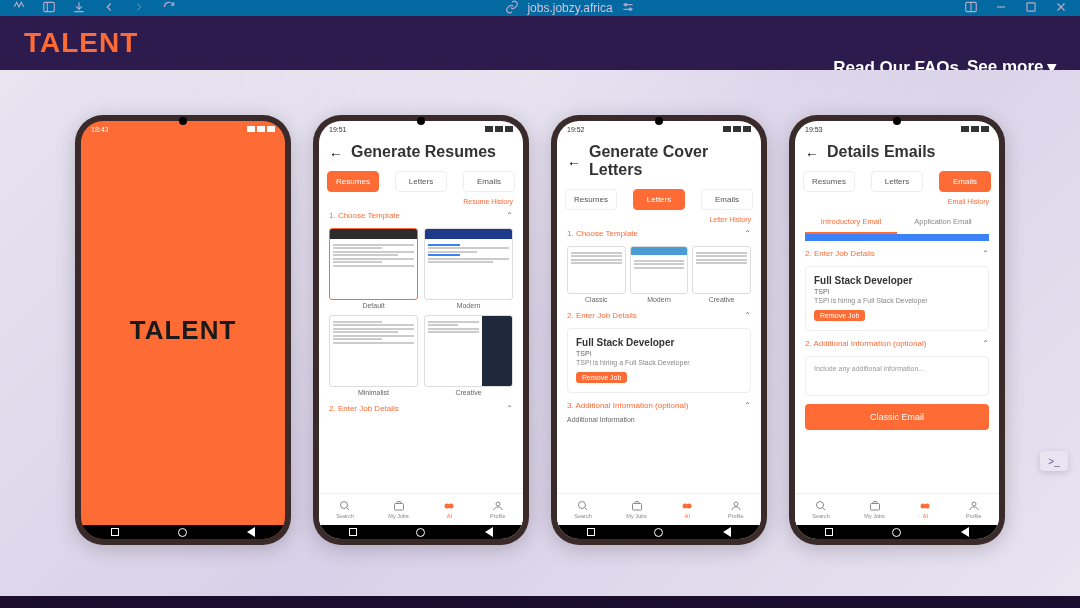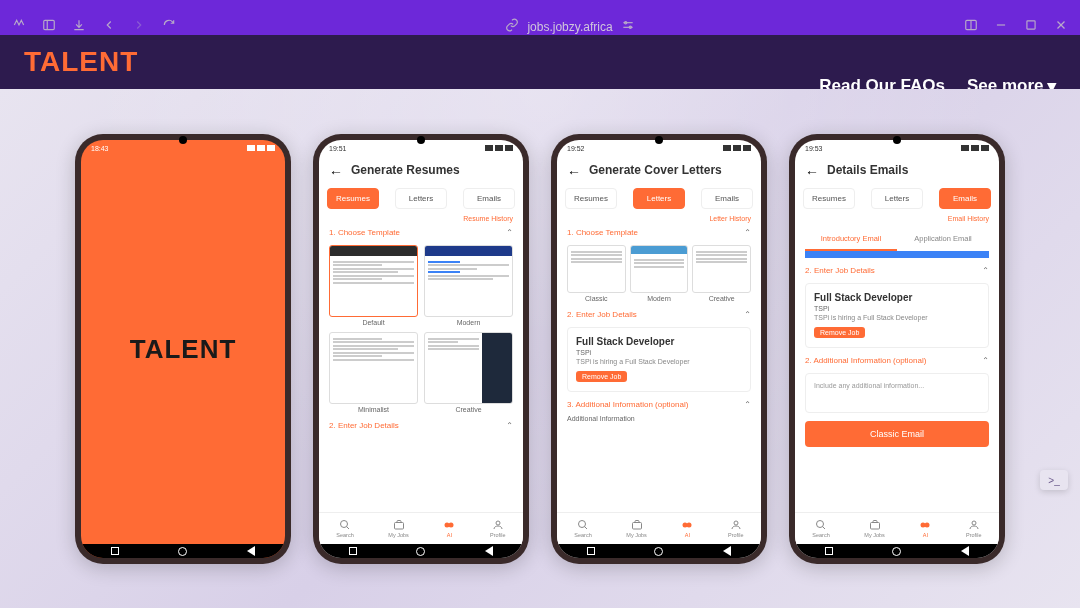--- a/index.html
+++ b/index.html
@@ -1,29 +1,29 @@
 <!DOCTYPE html>
 <html><head>
 <meta charset="utf-8">
 <style>
 * { margin: 0; padding: 0; box-sizing: border-box; font-family: -apple-system, BlinkMacSystemFont, "Segoe UI", sans-serif; }
 body { width: 1080px; height: 608px; background: #1a0d2e; overflow: hidden; }
 
 
-.chrome { height: 35px; background: #6d28d9; display: flex; align-items: flex-end; padding: 0 12px; gap: 16px; color: #b8a9c9; font-size: 12px; }
+.chrome { height: 16px; background: #0369a1; display: flex; align-items: center; padding: 0 12px; gap: 16px; color: #b8a9c9; font-size: 12px; }
 .chrome-left { display: flex; gap: 16px; align-items: center; }
 .chrome-center { flex: 1; display: flex; justify-content: center; align-items: center; gap: 8px; }
 .chrome-right { display: flex; gap: 16px; align-items: center; }
 .chrome svg { width: 14px; height: 14px; stroke: #b8a9c9; fill: none; stroke-width: 2; }
 .url { color: #d0c5db; }
 
 
 .topnav { height: 54px; background: #2d1b4e; display: flex; align-items: center; padding: 0 24px; justify-content: space-between; }
 .logo { font-size: 28px; font-weight: 900; color: #ff6b35; letter-spacing: 1px; font-family: Impact, sans-serif; }
-.nav-links { display: flex; gap: 22px; align-items: center; margin-top: 48px; }
+.nav-links { display: flex; gap: 8px; align-items: flex-end; margin-top: 48px; }
 .nav-link { color: white; text-decoration: underline; font-weight: 700; font-size: 17px; }
 .see-more { color: white; font-weight: 700; font-size: 17px; display: flex; align-items: center; gap: 4px; }
 
 
 .content { height: 526px; background: linear-gradient(135deg, #e8e4f0 0%, #d8d0e8 50%, #e8e4f0 100%); position: relative; }
 .gradient-overlay { position: absolute; inset: 0; background: radial-gradient(ellipse at top center, rgba(255,255,255,0.3) 0%, transparent 60%); }
 
 .phones { display: flex; justify-content: center; gap: 22px; padding-top: 45px; position: relative; }
 
 
@@ -38,21 +38,21 @@
 
 .statusbar { height: 16px; display: flex; justify-content: space-between; align-items: center; padding: 0 10px; font-size: 7px; color: #333; }
 .statusbar-right { display: flex; gap: 2px; align-items: center; }
 .statusbar-icon { width: 8px; height: 6px; background: #333; }
 .statusbar.orange { color: #fff; }
 .statusbar.orange .statusbar-icon { background: #fff; }
 
 
 .app-header { display: flex; align-items: center; gap: 8px; padding: 6px 10px; }
 .back-arrow { font-size: 14px; }
-.app-title { font-size: 12px; font-weight: 600; color: #333; }
+.app-title { font-size: 16px; font-weight: 600; color: #333; }
 
 
 .tabs { display: flex; gap: 16px; padding: 4px 8px; }
 .tab { flex: 1; text-align: center; padding: 5px 2px; border-radius: 4px; font-size: 8px; background: #fff; border: 1px solid #eee; color: #555; }
 .tab.active { background: #ff6b35; color: #fff; border-color: #ff6b35; }
 
 .history-link { text-align: right; padding: 2px 10px; font-size: 7px; color: #ff6b35; }
 .section-header { display: flex; justify-content: space-between; align-items: center; font-size: 8px; color: #ff6b35; padding: 4px 0; }
 .chevron { font-size: 8px; color: #666; }
 

